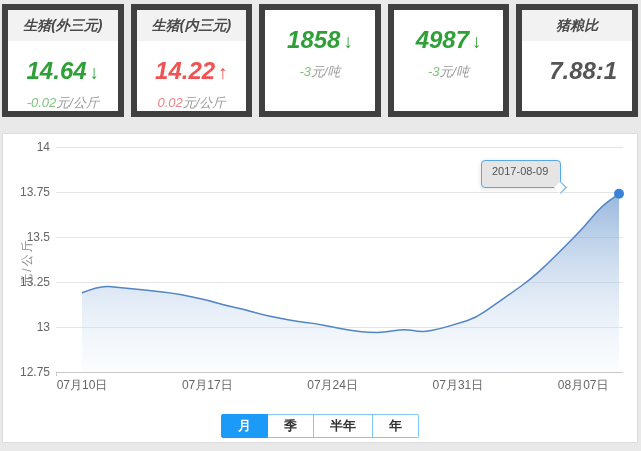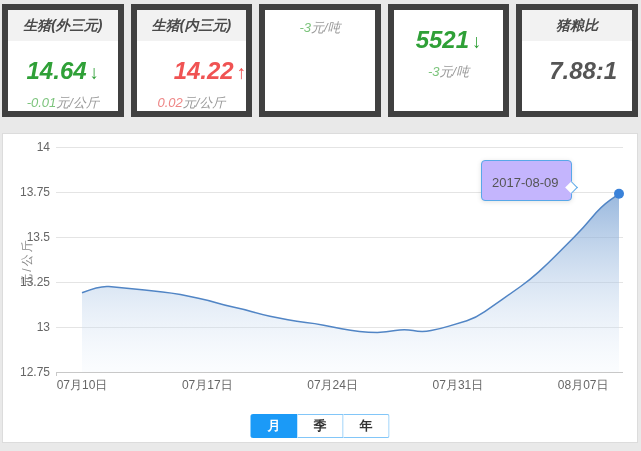--- a/index.html
+++ b/index.html
@@ -20,39 +20,39 @@
   .card-header{
     background:#f2f2f2;color:#4a4a4a;font-weight:bold;font-size:14px;
     padding:7px 0 6px 0;white-space:nowrap;
   }
   .card-value{
     margin-top:16px;font-size:24px;font-weight:bold;color:#555;
     white-space:nowrap;letter-spacing:0px;
   }
   .card-value .arrow{font-size:19px;margin-left:3px;font-weight:bold;}
   .c-green{color:var(--green);}
-  .c-red{color:var(--red);text-align:right;}
+  .c-red{color:var(--red);}
   .c-neutral{color:#555;padding-left:12px;}
   .card-change{margin-top:9px;font-size:13px;color:var(--gray-unit);white-space:nowrap;}
   .chg-green{color:var(--green-light);}
   .chg-red{color:var(--red-light);}
   .unit{color:var(--gray-unit);}
 
   
   .chart-panel{
     position:absolute;top:133px;left:2px;right:3px;height:310px;
     background:#fff;border:1px solid #dcdcdc;box-sizing:border-box;
   }
   .chart-svg{position:absolute;top:0;left:0;}
 
   
   .tooltip{
     position:absolute;left:478px;top:26px;z-index:5;
-    background:#c4b5fd;border:1px solid var(--tooltip-border);border-radius:4px;
-    padding:12px 12px 7px 10px;font-size:13px;color:#555;line-height:1.55;
+    background:#e5e5e5;border:1px solid var(--tooltip-border);border-radius:4px;
+    padding:2px 12px 7px 10px;font-size:11px;color:#555;line-height:1.55;
     box-shadow:0 1px 5px rgba(0,0,0,0.12);white-space:nowrap;
   }
   .tooltip-arrow{
     position:absolute;right:-5px;top:22px;width:8px;height:8px;background:#fff;
     border-top:1px solid var(--tooltip-border);border-right:1px solid var(--tooltip-border);
     transform:rotate(45deg);
   }
 
   
   .tabs{
@@ -71,36 +71,37 @@
 </head>
 <body style="--green: #2fa037; --red: #f05353; --green-light: #7cc47c; --red-light: #ee8585; --gray-unit: #999999; --tab-active-bg: #1b9af7; --tab-border: #82c6f8; --tooltip-border: #58a8e8;">
 
 <div class="page">
 
   <div class="cards">
 
     <div class="card">
       <div class="card-header">生猪(外三元)</div>
       <div class="card-value c-green"><span>14.64</span><span class="arrow">↓</span></div>
-      <div class="card-change"><span class="chg-green">-0.01</span><span class="unit">元/公斤</span></div>
+      <div class="card-change"><span class="chg-green">-0.02</span><span class="unit">元/公斤</span></div>
     </div>
 
     <div class="card">
       <div class="card-header">生猪(内三元)</div>
       <div class="card-value c-red"><span>14.22</span><span class="arrow">↑</span></div>
       <div class="card-change"><span class="chg-red">0.02</span><span class="unit">元/公斤</span></div>
     </div>
 
 
     <div class="card">
+      <div class="card-value c-green"><span>1858</span><span class="arrow">↓</span></div>
       <div class="card-change"><span class="chg-green">-3</span><span class="unit">元/吨</span></div>
     </div>
 
     <div class="card">
-      <div class="card-value c-green"><span>5521</span><span class="arrow">↓</span></div>
+      <div class="card-value c-green"><span>4987</span><span class="arrow">↓</span></div>
       <div class="card-change"><span class="chg-green">-3</span><span class="unit">元/吨</span></div>
     </div>
 
     <div class="card">
       <div class="card-header">猪粮比</div>
       <div class="card-value c-neutral"><span>7.88:1</span></div>
       <div class="card-change"><span></span></div>
     </div>
 
   </div>
@@ -139,18 +140,19 @@
       </svg>
 
     <div class="tooltip">
       <div>2017-08-09</div>
       <div class="tooltip-arrow"></div>
     </div>
 
     <div class="tabs">
       <div class="tab active">月</div>
       <div class="tab">季</div>
+      <div class="tab">半年</div>
       <div class="tab">年</div>
     </div>
 
   </div>
 
 </div>
 
 </body></html>

